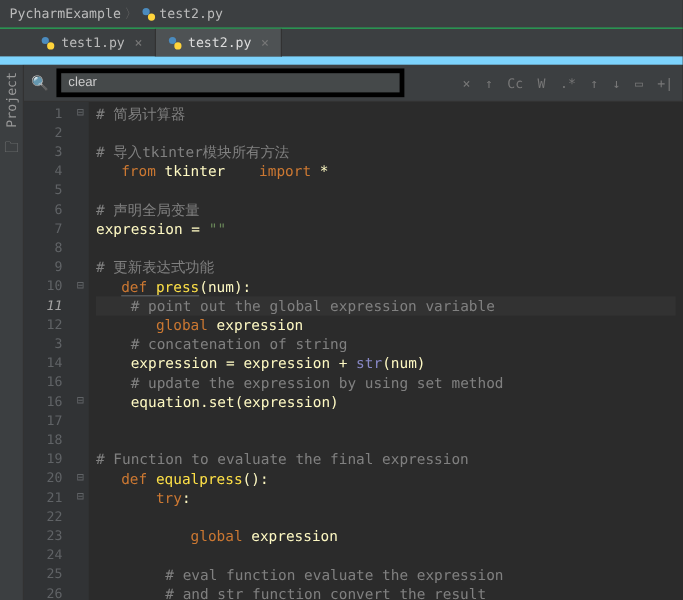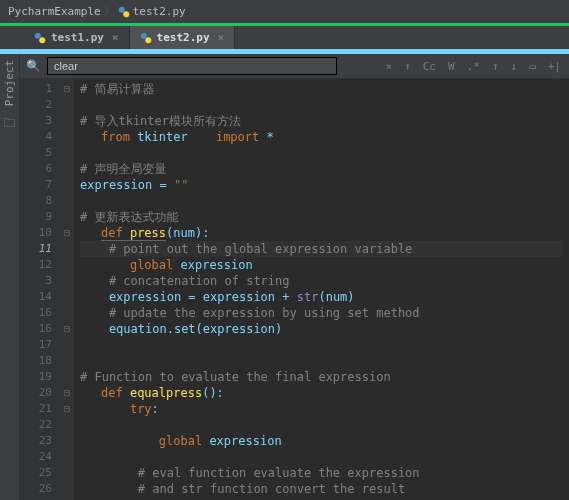--- a/index.html
+++ b/index.html
@@ -15,30 +15,29 @@
     flex-direction: column;
   }
   .breadcrumb {
     background: #3c3f41;
     padding: 4px 8px;
     display: flex;
     align-items: center;
     gap: 3px;
     font-size: 11px;
     color: #bbbbbb;
-    border-bottom: 3px solid #22c55e;
+    border-bottom: 1px solid #22c55e;
   }
   .breadcrumb .sep { color: #666; }
   .tab-bar {
     background: #3c3f41;
     display: flex;
     align-items: flex-end;
     padding-left: 24px;
-    border-bottom: 5px solid #7dd3fc;
-    font-weight: bold;
+    border-bottom: 7px solid #7dd3fc;
   }
   .tab {
     padding: 5px 10px;
     display: flex;
     align-items: center;
     gap: 5px;
     font-size: 11px;
     color: #bbbbbb;
     border-right: 1px solid #323232;
     cursor: pointer;
@@ -82,21 +81,21 @@
     align-items: center;
     background: #3c3f41;
     border-bottom: 1px solid #323232;
     padding: 3px 6px;
     gap: 6px;
     font-size: 11px;
   }
   .find-bar .search-icon { color: #888; font-size: 12px; }
   .find-bar input {
     background: #45494a;
-    border: 1px solid #000000;
+    border: 4px solid #000000;
     color: #ccc;
     padding: 2px 6px;
     font-size: 11px;
     width: 290px;
     outline: none;
   }
   .find-bar .right-group {
     margin-left: auto;
     display: flex;
     align-items: center;
@@ -145,21 +144,21 @@
     flex: 1;
   }
   .code .line { height: 16px; }
   .code .line.hl { background: #323232; }
   .code .line.def-underline .kw-def,
   .code .line.def-underline .fn { border-bottom: 1px solid #5e6366; }
   .tok-cm { color: #808080; }
   .tok-kw { color: #cc7832; margin-left: 21px; }
   .tok-fn { color: #fde047; }
   .tok-str { color: #6a8759; }
-  .tok-id { color: #7dd3fc; }
+  .tok-id { color: #fef9c3; }
   .tok-bi { color: #8888c6; }
   .py-svg { width:12px; height:12px; display:inline-block; vertical-align:middle; }
 </style>
 </head>
 <body>
 
 <div class="breadcrumb">
   <span>PycharmExample</span>
   <span class="sep">〉</span>
   <span class="py-svg">

